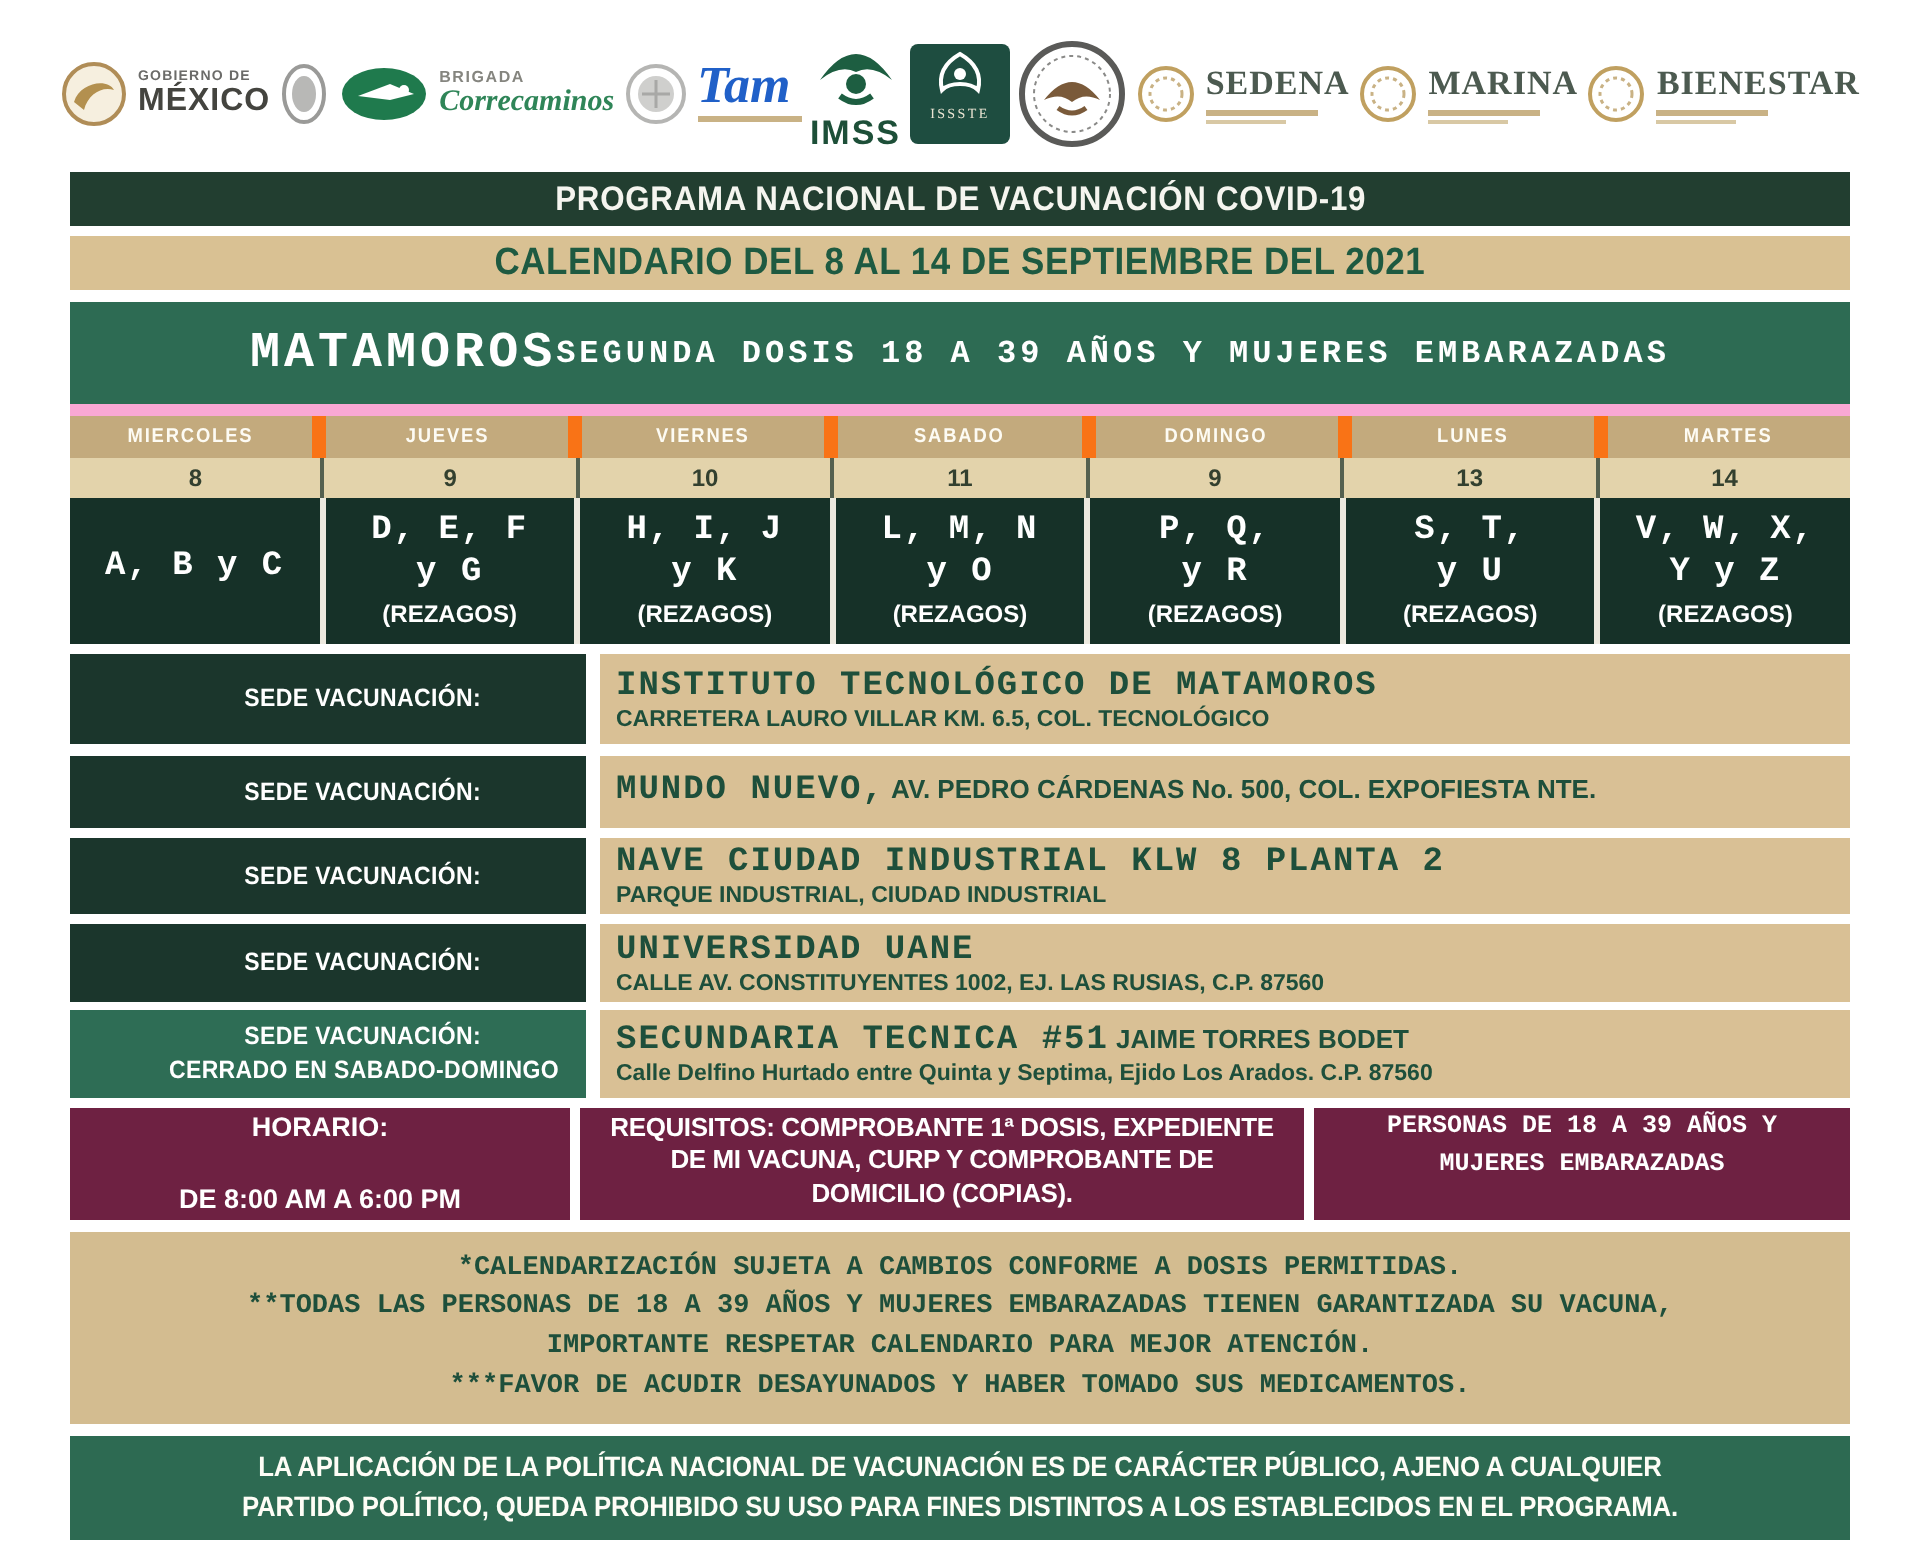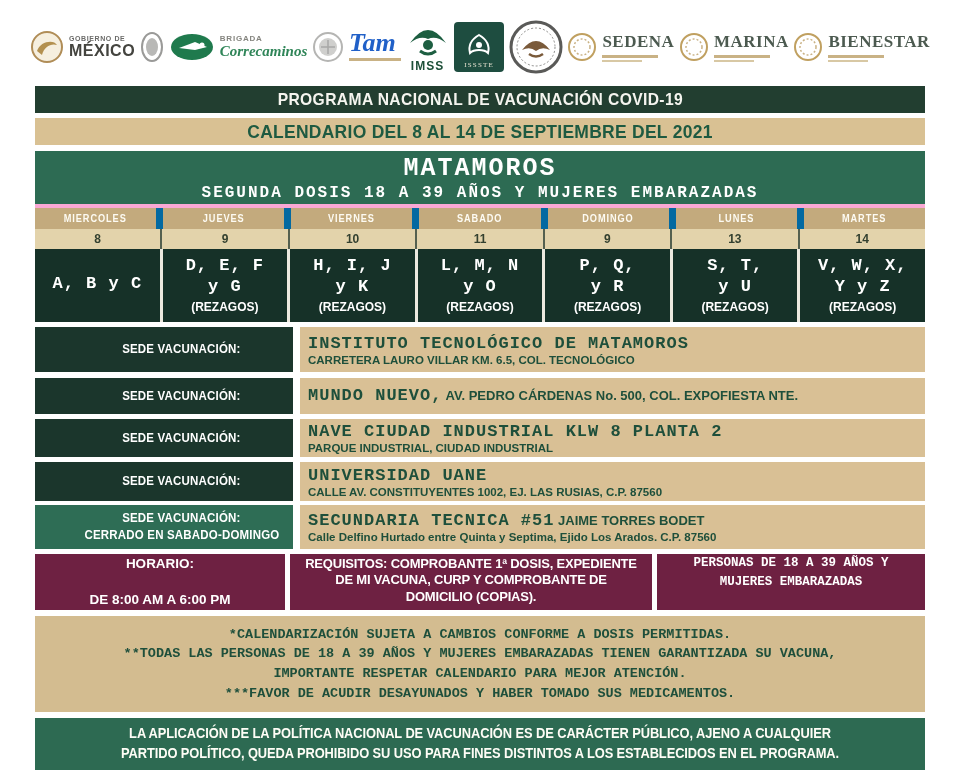--- a/index.html
+++ b/index.html
@@ -10,46 +10,46 @@
   .logobar { display:flex; align-items:center; justify-content:space-between; padding:16px 30px 0 30px; height:78px; }
   .logo { display:flex; align-items:center; gap:5px; }
   .gob-text { text-align:left; }
   .gob-line1 { font-size:7px; font-weight:bold; color:#6b6b69; letter-spacing:.6px; }
   .gob-line2 { font-size:16px; font-weight:bold; color:#44443f; letter-spacing:.5px; }
   .brig-text .b1 { font-size:8px; font-weight:bold; color:#85857f; letter-spacing:.8px; }
   .brig-text .b2 { font-family:"Liberation Serif",serif; font-style:italic; font-weight:bold; font-size:15px; color:#2f8558; }
   .tam-text { font-size:26px; font-weight:bold; font-style:italic; color:#2060c8; font-family:"Liberation Serif",serif; line-height:.8; }
   .tam-sub { height:3px; width:52px; background:#c9b285; margin-top:4px; }
   .imss-wrap { text-align:center; }
-  .imss-label { font-size:12px; font-weight:bold; color:#1d4f38; letter-spacing:1px; line-height:.9; }
-  .issste-box { width:50px; height:50px; background:#1e4d40; border-radius:4px; display:flex; flex-direction:column; align-items:center; justify-content:flex-end; padding:3px; }
+  .imss-label { font-size:17px; font-weight:bold; color:#1d4f38; letter-spacing:1px; line-height:.9; }
+  .issste-box { width:50px; height:50px; background:#1e4d40; border-radius:4px; display:flex; flex-direction:column; align-items:center; padding:3px; }
   .issste-label { font-size:7px; color:#e9e4d2; letter-spacing:1.2px; font-family:"Liberation Serif",serif; }
   .seal-text { font-family:"Liberation Serif",serif; font-weight:bold; font-size:17px; color:#4c5a50; letter-spacing:.5px; }
   .seal-sub { height:3px; width:56px; background:#c9b285; margin-top:3px; }
   .seal-sub2 { height:2px; width:40px; background:#d8c8a4; margin-top:2px; }
 
   
   .band { margin:0 35px; }
   .squeeze { transform:scaleX(.92); transform-origin:center; }
 
   
   .banner1 { margin-top:8px; height:27px; background:#223e30; color:#f5f5ef; display:flex; align-items:center; justify-content:center;
              font-size:17px; font-weight:bold; letter-spacing:.4px; }
   .banner2 { margin-top:5px; height:27px; background:#d9c193; color:#1e5a41; display:flex; align-items:center; justify-content:center;
              font-size:19px; font-weight:bold; letter-spacing:.3px; }
 
   
-  .cityblock { margin-top:6px; height:57px; background:#2d6b53; border-bottom:4px solid #f9a8d4; color:#fff;
-               display:flex; flex-direction:column; align-items:center; justify-content:center;
+  .cityblock { margin-top:6px; height:57px; background:#2d6b53; border-bottom:6px solid #f9a8d4; color:#fff;
+               display:flex; flex-direction:row; align-items:center; justify-content:center;
                font-family:"Liberation Mono","DejaVu Sans Mono",monospace; font-weight:bold; }
   .city-name { font-size:25px; letter-spacing:2px; }
   .city-sub { font-size:16px; letter-spacing:2px; margin-top:1px; }
 
   
-  .cal-names { display:grid; grid-template-columns:repeat(7,1fr); gap:7px; background:#0369a1; }
+  .cal-names { display:grid; grid-template-columns:repeat(7,1fr); gap:7px; background:#f97316; }
   .cal-names .cell { background:#c3aa7d; color:#fdfbf3; height:21px; display:flex; align-items:center; justify-content:center;
                      font-size:10px; font-weight:bold; letter-spacing:1px; }
   .cal-nums { display:grid; grid-template-columns:repeat(7,1fr); gap:2px; background:#55604f; }
   .cal-nums .cell { background:#e3d3ab; color:#33402f; height:20px; display:flex; align-items:center; justify-content:center;
                     font-size:12px; font-weight:bold; }
   .cal-letters { display:grid; grid-template-columns:repeat(7,1fr); gap:3px; background:#ece9df; }
   .cal-letters .cell { background:#163128; color:#fff; height:73px; display:flex; flex-direction:column; align-items:center; justify-content:center;
                        font-family:"Liberation Mono","DejaVu Sans Mono",monospace; font-weight:bold; font-size:17px; line-height:1.2; letter-spacing:1px; }
   .cal-letters .note { font-family:"Liberation Sans",sans-serif; font-size:12px; letter-spacing:0; margin-top:3px; }
 

